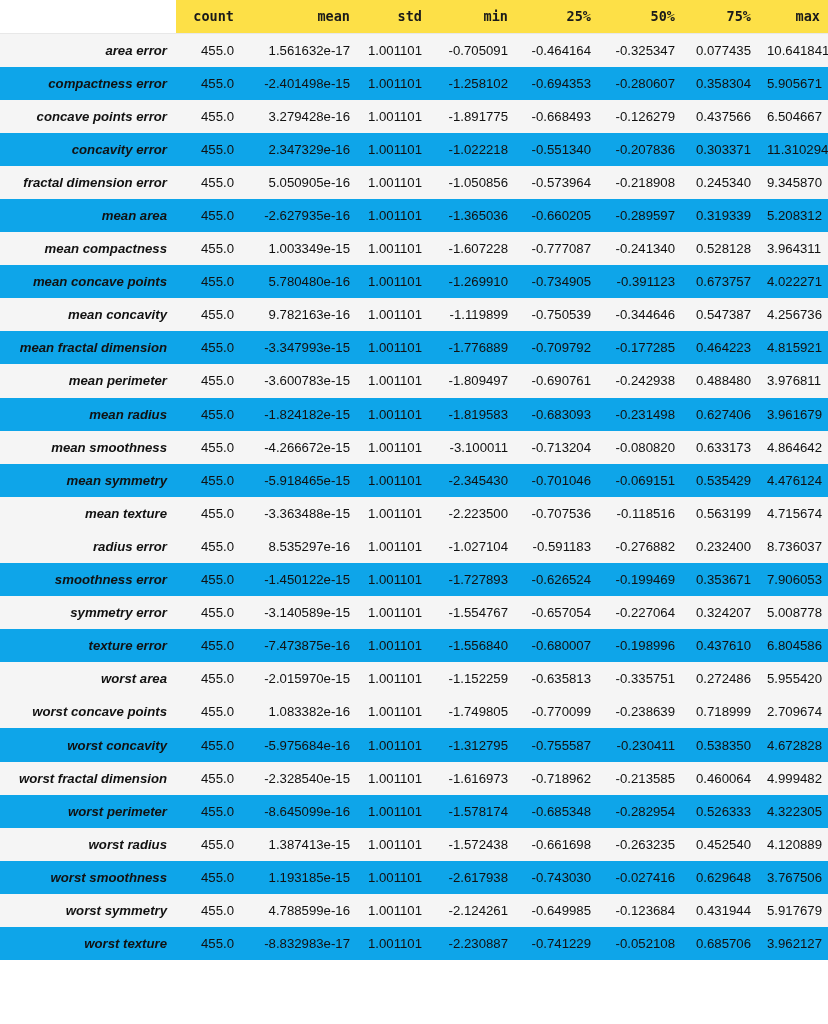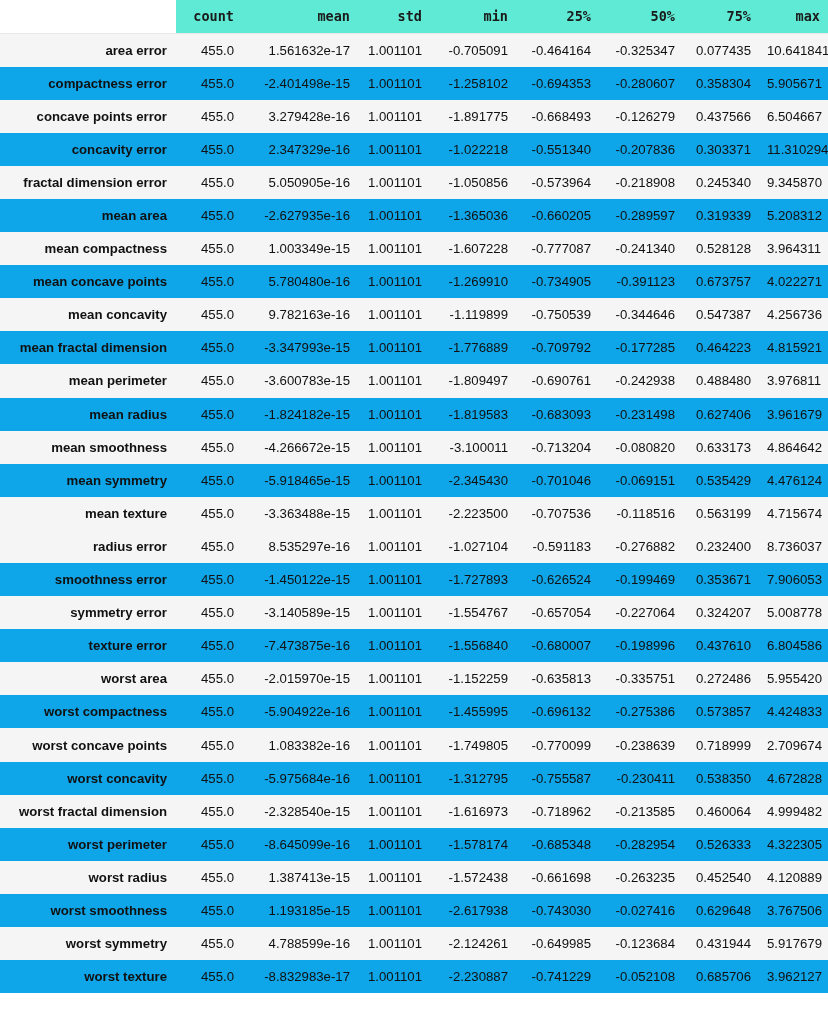--- a/index.html
+++ b/index.html
@@ -25,21 +25,21 @@
 
   #describe-table thead th {
     font-family: "DejaVu Sans Mono", "Liberation Mono", monospace;
     font-weight: bold;
     font-size: 13.5px;
     color: #1a1a1a;
     text-align: right;
     padding: 0 8px 9px 8px;
     height: 24px;
     vertical-align: bottom;
-    background: #5eead4;
+    background: #fde047;
     border: none;
     border-bottom: 1.6px solid #e8e8e8;
     white-space: nowrap;
   }
 
   #describe-table thead th.corner-cell {
     background: #ffffff;
   }
 
   #describe-table tbody tr {
@@ -56,20 +56,21 @@
   #describe-table tbody th.row-label {
     font-family: "Liberation Sans", sans-serif;
     font-weight: bold;
     font-size: 13.2px;
     color: #111111;
     text-align: right;
     padding: 0 9px 0 8px;
     border: none;
     white-space: nowrap;
     vertical-align: middle;
+    font-style: italic;
   }
 
   #describe-table tbody td {
     font-family: "Liberation Sans", sans-serif;
     font-weight: normal;
     font-size: 13.2px;
     color: #111111;
     text-align: right;
     padding: 0 8px 0 8px;
     border: none;
@@ -330,31 +331,20 @@
         <th class="row-label">worst area</th>
         <td>455.0</td>
         <td>-2.015970e-15</td>
         <td>1.001101</td>
         <td>-1.152259</td>
         <td>-0.635813</td>
         <td>-0.335751</td>
         <td>0.272486</td>
         <td>5.955420</td>
       </tr>
-      <tr class="stripe-even">
-        <th class="row-label">worst compactness</th>
-        <td>455.0</td>
-        <td>-5.904922e-16</td>
-        <td>1.001101</td>
-        <td>-1.455995</td>
-        <td>-0.696132</td>
-        <td>-0.275386</td>
-        <td>0.573857</td>
-        <td>4.424833</td>
-      </tr>
       <tr class="stripe-odd">
         <th class="row-label">worst concave points</th>
         <td>455.0</td>
         <td>1.083382e-16</td>
         <td>1.001101</td>
         <td>-1.749805</td>
         <td>-0.770099</td>
         <td>-0.238639</td>
         <td>0.718999</td>
         <td>2.709674</td>

